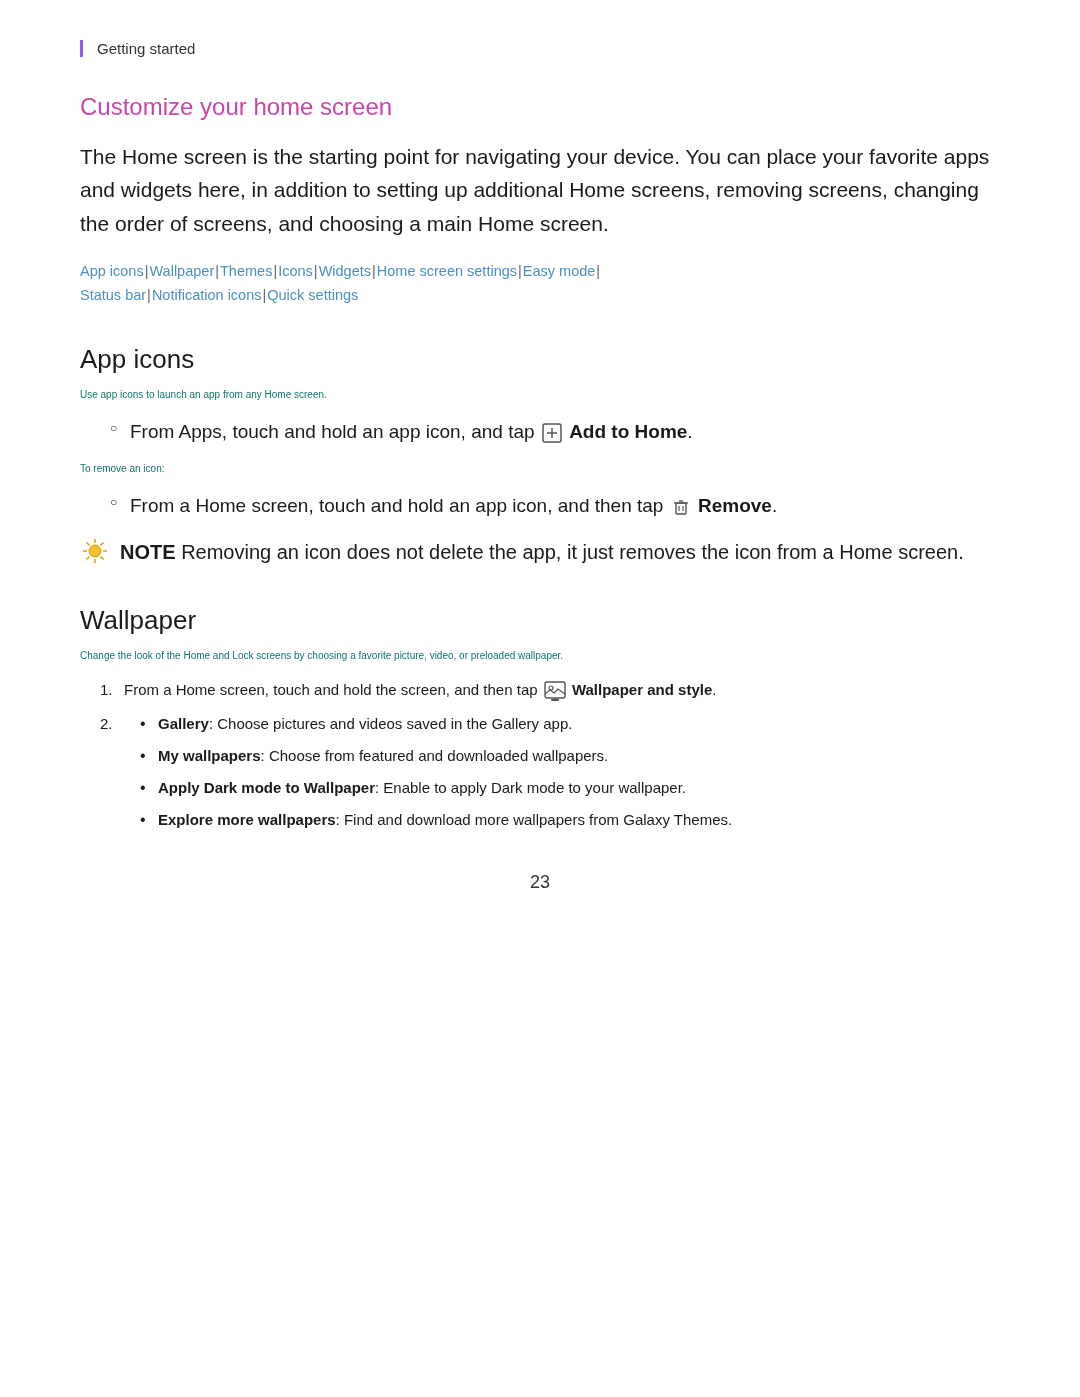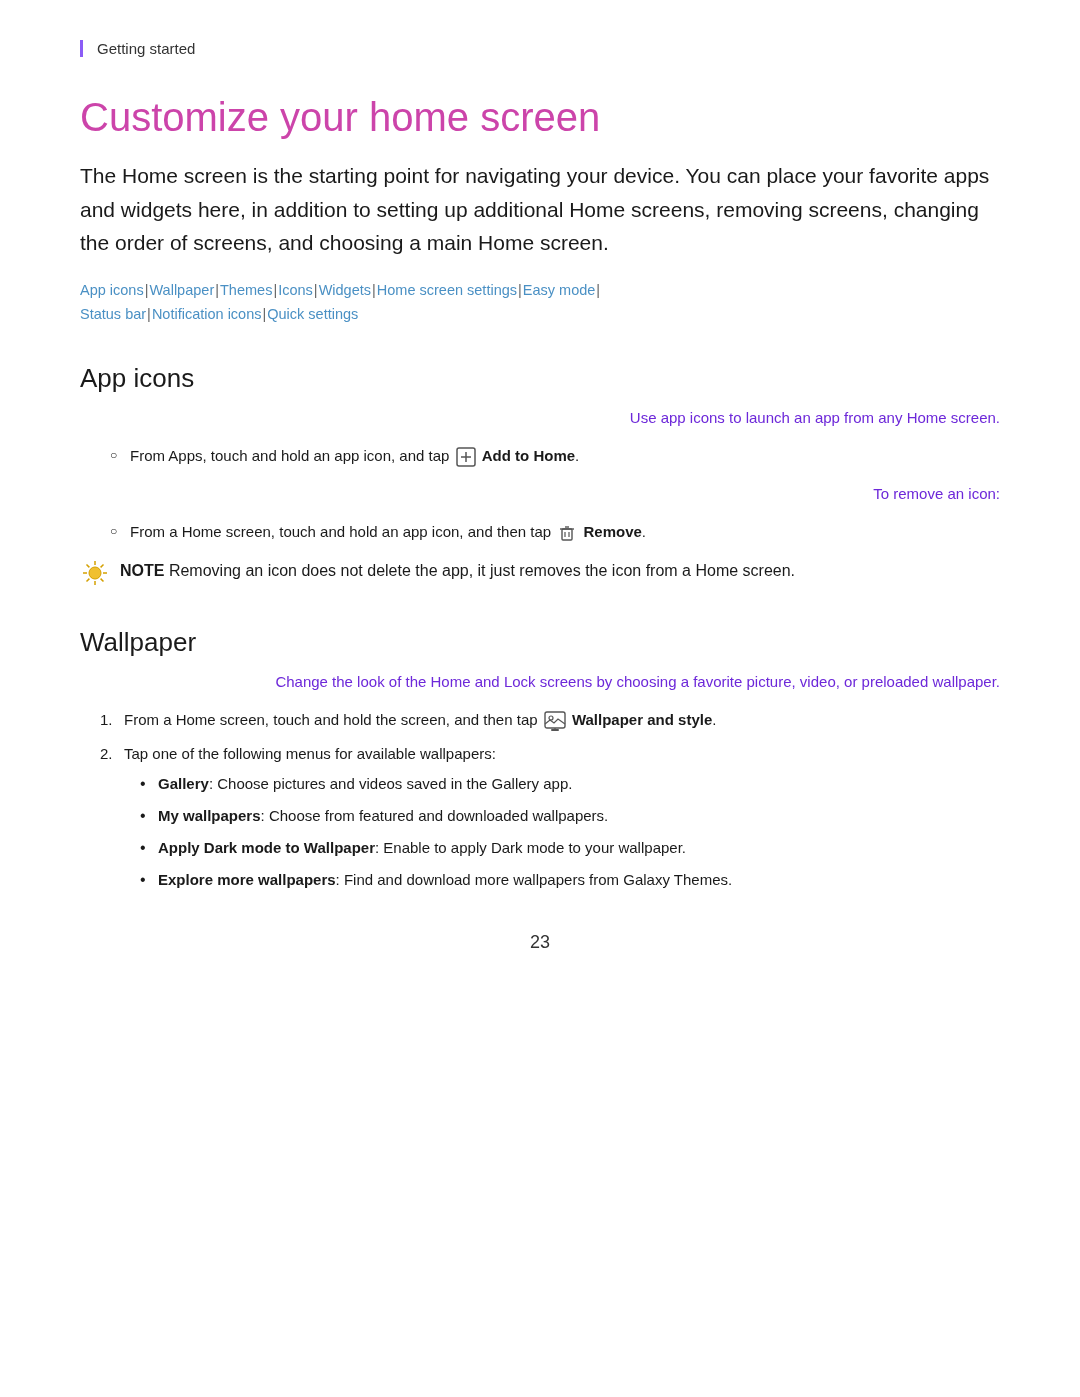--- a/index.html
+++ b/index.html
@@ -21,21 +21,21 @@
     .getting-started-header {
       border-left: 3px solid #8b5cf6;
       padding-left: 14px;
       font-size: 15px;
       color: #333;
       margin-bottom: 36px;
       font-weight: normal;
     }
 
     .page-title {
-      font-size: 40px;
+      font-size: 24px;
       font-weight: 400;
       color: #cc44aa;
       margin-bottom: 18px;
       line-height: 1.2;
     }
 
     .intro-text {
       font-size: 21px;
       line-height: 1.6;
       color: #1a1a1a;
@@ -62,35 +62,34 @@
 
     .section-title {
       font-size: 26px;
       font-weight: 400;
       color: #1a1a1a;
       margin-bottom: 12px;
       margin-top: 10px;
     }
 
     .section-desc {
-      font-size: 15px;
-      line-height: 1.6;
-      color: #6d28d9;
+      font-size: 10px;
+      line-height: 1.6;
+      color: #0f766e;
       margin-bottom: 14px;
-      text-align: right;
     }
 
     .bullet-list {
       list-style: none;
       padding-left: 30px;
       margin-bottom: 14px;
     }
 
     .bullet-list li {
-      font-size: 15px;
+      font-size: 19px;
       line-height: 1.6;
       color: #1a1a1a;
       margin-bottom: 6px;
       position: relative;
       padding-left: 20px;
     }
 
     .bullet-list li::before {
       content: '○';
       position: absolute;
@@ -153,21 +152,21 @@
     }
 
     .note-box {
       display: flex;
       align-items: flex-start;
       gap: 10px;
       margin: 14px 0 14px 0;
     }
 
     .note-text {
-      font-size: 16px;
+      font-size: 20px;
       line-height: 1.6;
       color: #1a1a1a;
     }
 
     .add-home-icon {
       display: inline-block;
       width: 20px;
       height: 20px;
       vertical-align: middle;
       margin: 0 2px;
@@ -292,21 +291,20 @@
             <circle cx="7" cy="8" r="2" stroke="#555" stroke-width="1.2" fill="none"></circle>
             <path d="M1 14 L6 10 L10 13 L14 9 L21 14" stroke="#555" stroke-width="1.2" fill="none"></path>
             <rect x="7" y="19" width="8" height="2" rx="1" fill="#555"></rect>
             <line x1="11" y1="18" x2="11" y2="20" stroke="#555" stroke-width="1.2"></line>
           </svg>
         </span>
         <span class="bold">Wallpaper and style</span>.
       </span>
     </li>
     <li>
-      <span>Tap one of the following menus for available wallpapers:</span>
       <ul class="sub-bullet-list">
         <li>
           <span class="bold">Gallery</span><span>: Choose pictures and videos saved in the Gallery app.</span>
         </li>
         <li>
           <span class="bold">My wallpapers</span><span>: Choose from featured and downloaded wallpapers.</span>
         </li>
         <li>
           <span class="bold">Apply Dark mode to Wallpaper</span><span>: Enable to apply Dark mode to your wallpaper.</span>
         </li>

